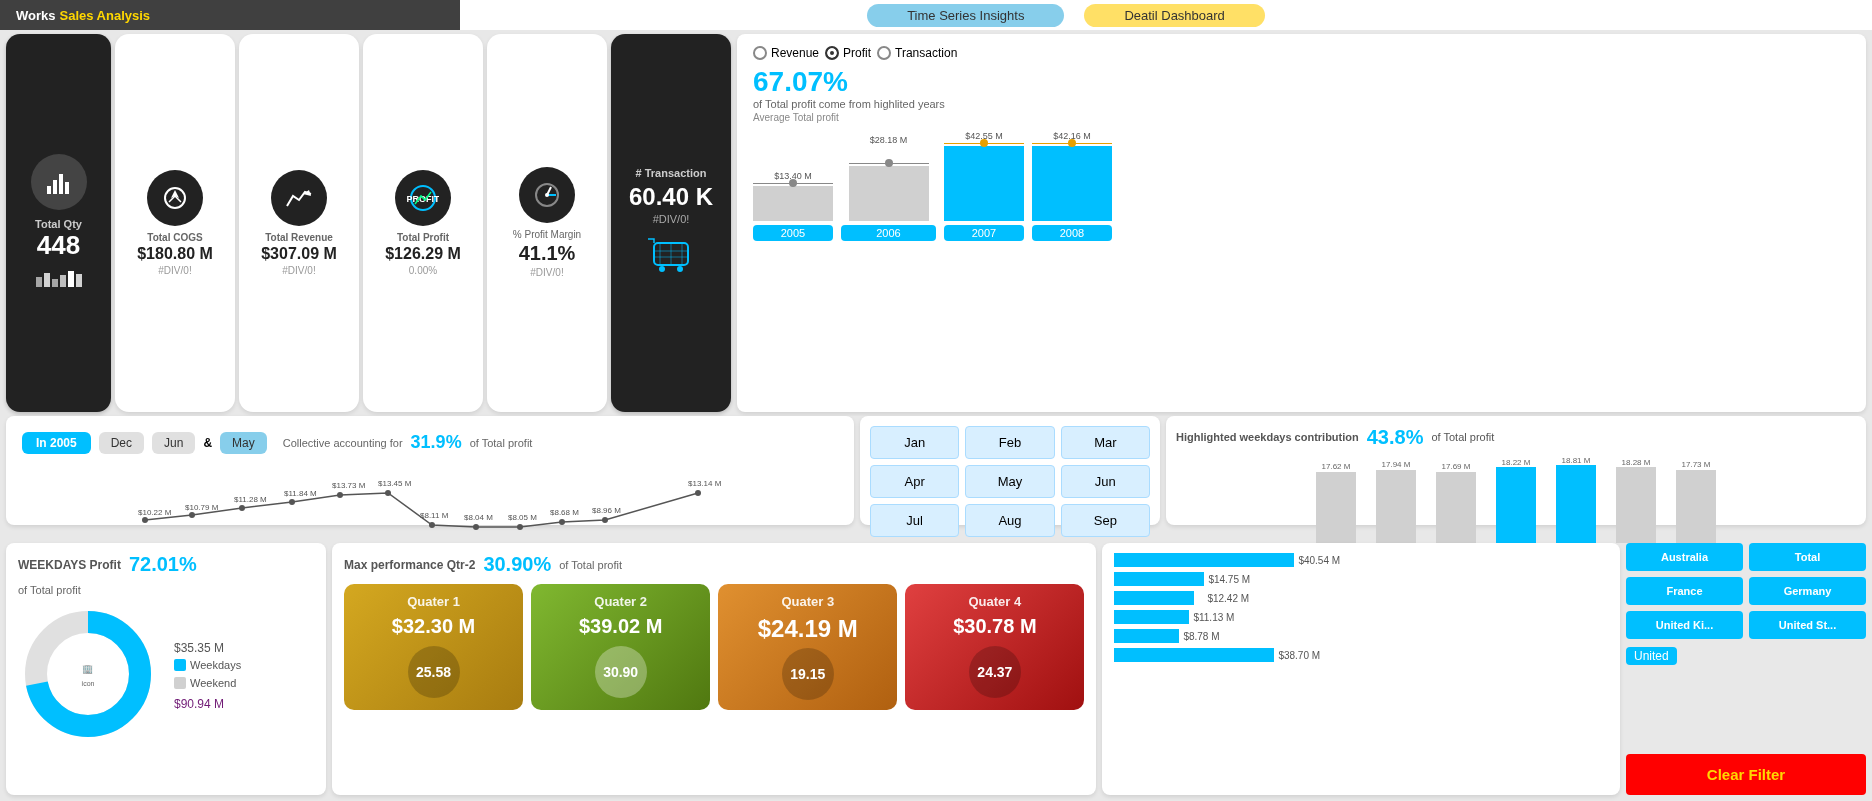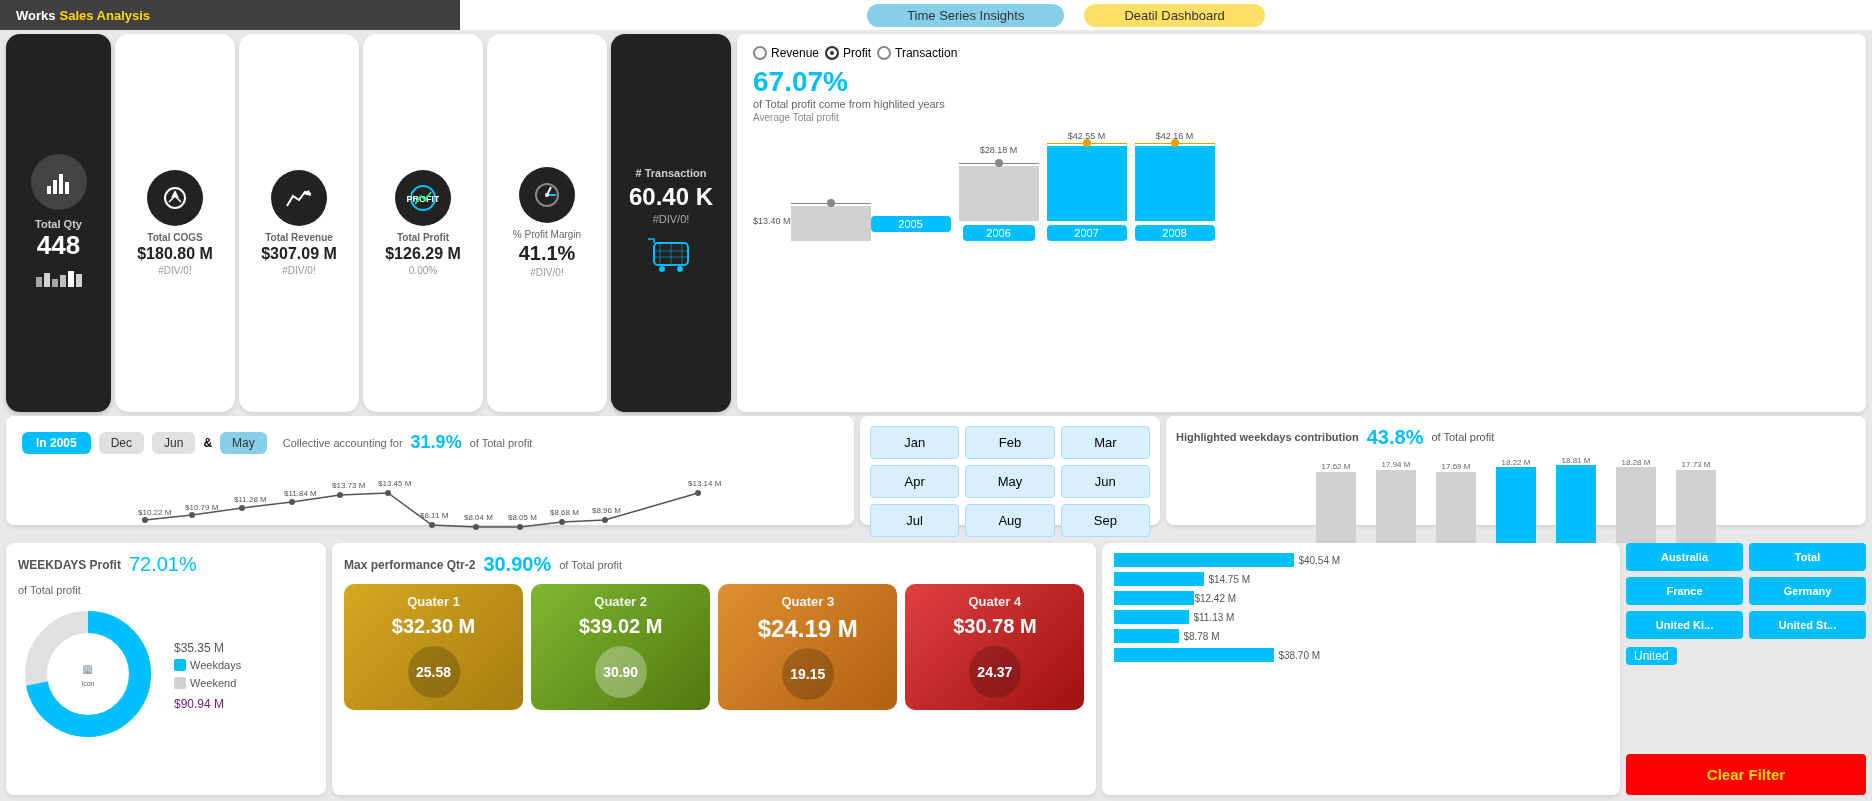--- a/index.html
+++ b/index.html
@@ -143,40 +143,40 @@
           <div style="width:14px;height:14px;border-radius:50%;border:2px solid #888;display:inline-block;"></div>
           <span>Transaction</span>
         </div>
       </div>
       <div style="font-size:28px;font-weight:700;color:#00BFFF;">67.07%</div>
       <div style="font-size:11px;color:#666;">of  Total profit come from highlited years</div>
       <div style="font-size:10px;color:#888;margin-top:2px;">Average Total profit</div>
 
       <div style="display:flex;gap:8px;margin-top:8px;align-items:flex-end;">
 
-        <div style="display:flex;flex-direction:row;align-items:center;">
+        <div style="display:flex;flex-direction:column;align-items:center;">
           <div style="font-size:9px;color:#555;margin-bottom:2px;">$13.40 M</div>
           <div style="position:relative;width:80px;display:flex;flex-direction:column;align-items:center;">
             <div style="width:80px;height:1px;background:#888;position:relative;margin-bottom:2px;">
               <div style="position:absolute;width:8px;height:8px;border-radius:50%;background:#888;top:-4px;left:36px;"></div>
             </div>
             <div style="width:80px;height:35px;background:#d0d0d0;"></div>
           </div>
           <div style="background:#00BFFF;color:#fff;border-radius:4px;padding:2px 0;font-size:11px;width:80px;text-align:center;margin-top:4px;">2005</div>
         </div>
 
         <div style="display:flex;flex-direction:column;align-items:center;">
-          <div style="font-size:9px;color:#555;margin-bottom:8px;">$28.18 M</div>
+          <div style="font-size:9px;color:#555;margin-bottom:18px;">$28.18 M</div>
           <div style="position:relative;width:80px;display:flex;flex-direction:column;align-items:center;">
             <div style="width:80px;height:1px;background:#888;position:relative;margin-bottom:2px;">
               <div style="position:absolute;width:8px;height:8px;border-radius:50%;background:#888;top:-4px;left:36px;"></div>
             </div>
             <div style="width:80px;height:55px;background:#d0d0d0;"></div>
           </div>
-          <div style="background:#00BFFF;color:#fff;border-radius:4px;padding:2px 0;font-size:11px;width:72px;text-align:center;margin-top:4px;">2006</div>
+          <div style="background:#00BFFF;color:#fff;border-radius:4px;padding:2px 0;font-size:11px;width:95px;text-align:center;margin-top:4px;">2006</div>
         </div>
 
         <div style="display:flex;flex-direction:column;align-items:center;">
           <div style="font-size:9px;color:#555;margin-bottom:2px;">$42.55 M</div>
           <div style="position:relative;width:80px;display:flex;flex-direction:column;align-items:center;">
             <div style="width:80px;height:1px;background:#e8a000;position:relative;margin-bottom:2px;">
               <div style="position:absolute;width:8px;height:8px;border-radius:50%;background:#e8a000;top:-4px;left:36px;"></div>
             </div>
             <div style="width:80px;height:75px;background:#00BFFF;"></div>
           </div>
@@ -311,21 +311,21 @@
       </svg>
     </div>
   </div>
 </div>
 
 <div style="display:flex;gap:6px;padding:0 6px 6px;background:#e8e8e8;position:absolute;bottom:0;left:0;right:0;height:258px;">
 
   <div style="background:#fff;border-radius:8px;padding:10px 12px;box-shadow:0 2px 4px rgba(0,0,0,0.1);width:320px;">
     <div style="display:flex;align-items:center;gap:8px;margin-bottom:8px;">
       <span style="font-size:12px;color:#555;font-weight:600;">WEEKDAYS Profit</span>
-      <span style="font-size:20px;font-weight:400;color:#00BFFF;">72.01%</span>
+      <span style="font-size:20px;font-weight:700;color:#00BFFF;">72.01%</span>
     </div>
     <div style="font-size:11px;color:#666;margin-bottom:8px;">of Total profit</div>
     <div style="display:flex;align-items:center;gap:16px;">
       <div style="position:relative;">
         <svg width="140" height="140" viewBox="0 0 140 140">
           <circle cx="70" cy="70" r="52" fill="none" stroke="#e0e0e0" stroke-width="22"></circle>
           <circle cx="70" cy="70" r="52" fill="none" stroke="#00BFFF" stroke-width="22" stroke-dasharray="235 93" stroke-dashoffset="0" transform="rotate(-90 70 70)"></circle>
           <text x="70" y="68" text-anchor="middle" font-size="9" fill="#666">🏢</text>
           <text x="70" y="82" text-anchor="middle" font-size="7" fill="#666">icon</text>
         </svg>
@@ -382,21 +382,21 @@
   <div style="background:#fff;border-radius:8px;padding:10px 12px;box-shadow:0 2px 4px rgba(0,0,0,0.1);flex:1;">
     <div style="margin-bottom:4px;">
       <div style="display:flex;align-items:center;gap:4px;margin-bottom:5px;">
         <div style="width:180px;height:14px;background:#00BFFF;"></div>
         <span style="font-size:10px;color:#555;">$40.54 M</span>
       </div>
       <div style="display:flex;align-items:center;gap:4px;margin-bottom:5px;">
         <div style="width:90px;height:14px;background:#00BFFF;"></div>
         <span style="font-size:10px;color:#555;">$14.75 M</span>
       </div>
-      <div style="display:flex;align-items:center;gap:0;margin-bottom:5px;">
+      <div style="display:flex;align-items:center;gap:13px;margin-bottom:5px;">
         <div style="width:80px;height:14px;background:#00BFFF;"></div>
         <span style="font-size:10px;color:#555;">$12.42 M</span>
       </div>
       <div style="display:flex;align-items:center;gap:4px;margin-bottom:5px;">
         <div style="width:75px;height:14px;background:#00BFFF;"></div>
         <span style="font-size:10px;color:#555;">$11.13 M</span>
       </div>
       <div style="display:flex;align-items:center;gap:4px;margin-bottom:5px;">
         <div style="width:65px;height:14px;background:#00BFFF;"></div>
         <span style="font-size:10px;color:#555;">$8.78 M</span>

